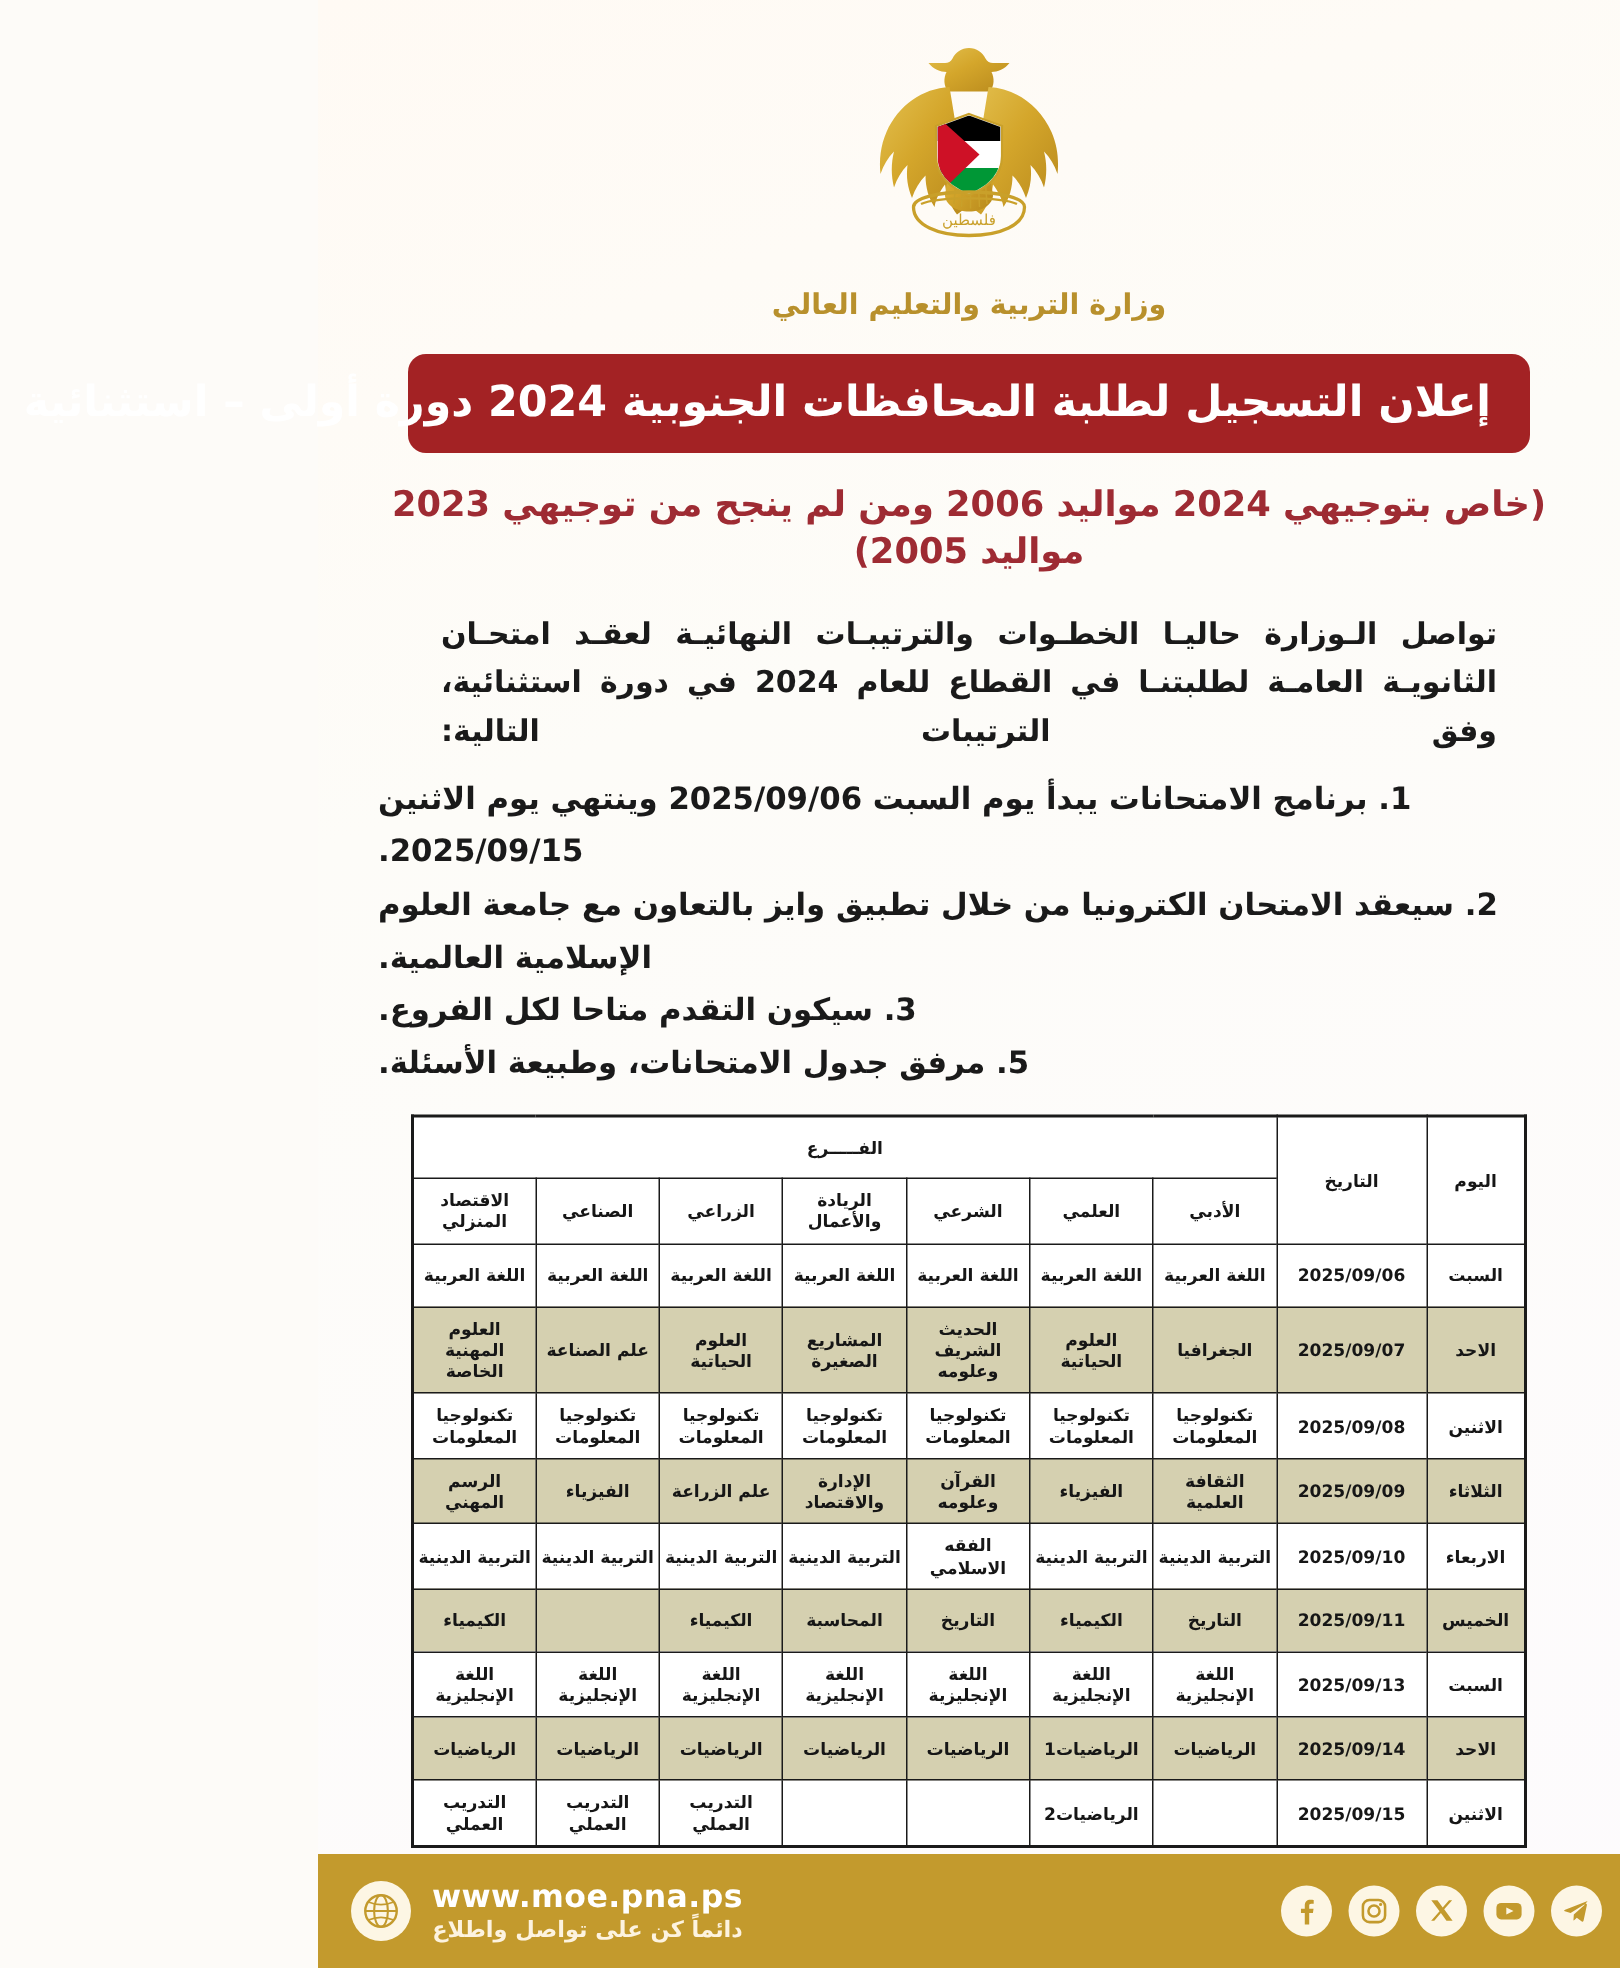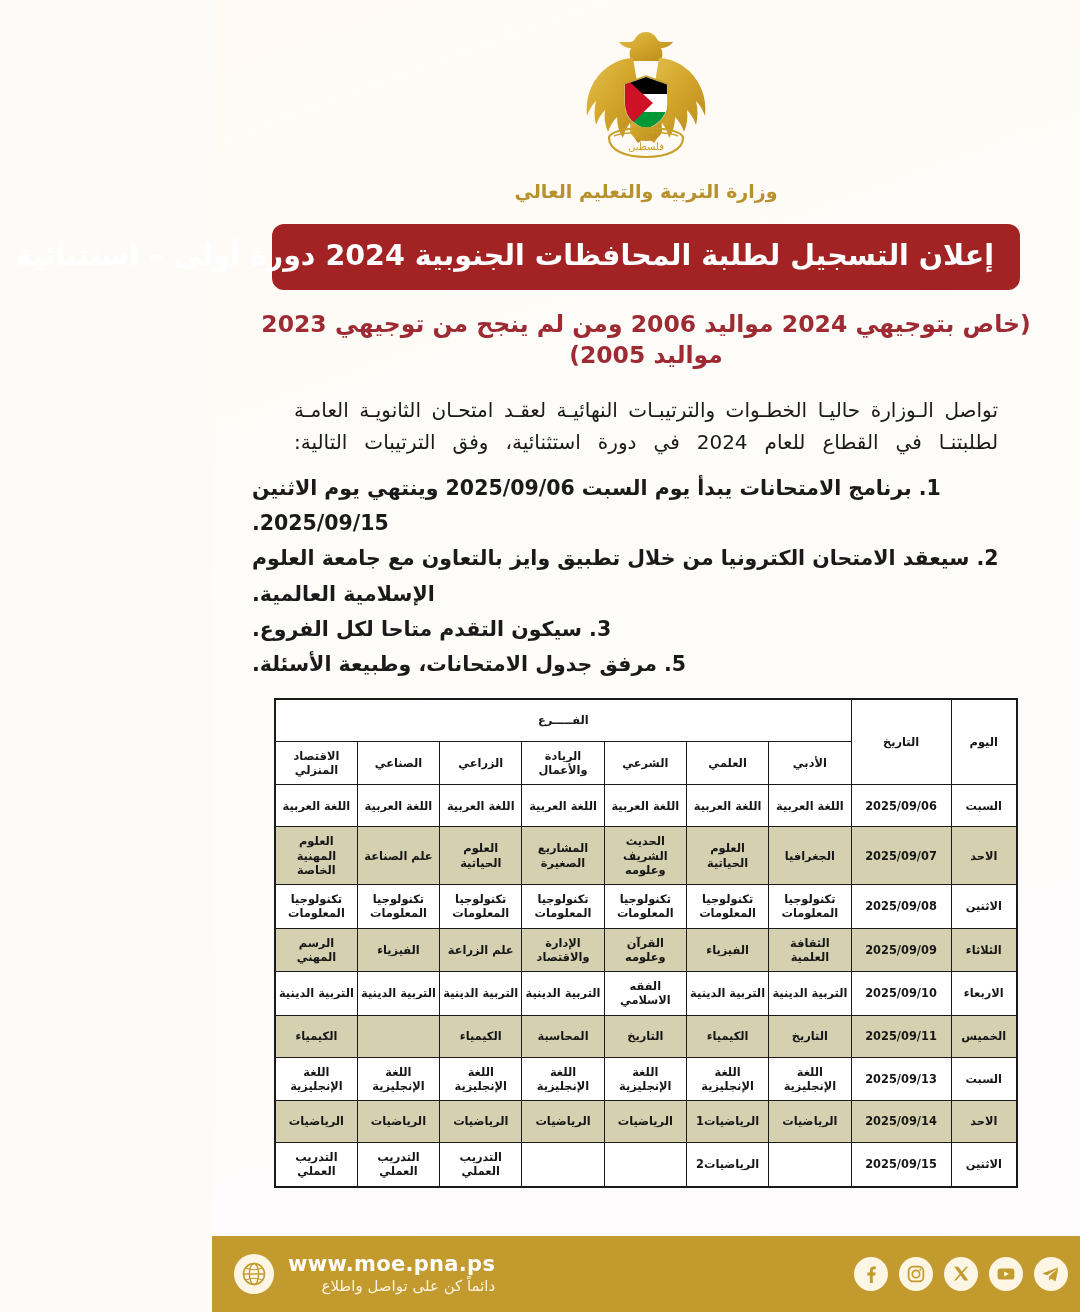--- a/index.html
+++ b/index.html
@@ -17,21 +17,21 @@
     display:flex; flex-direction:column;
   }
 
   
   .header {
     padding-top:26px;
     display:flex; flex-direction:column; align-items:center;
   }
   .emblem { width:142px; height:148px; display:block; }
   .ministry-name {
-    margin-top:6px;
+    margin-top:18px;
     font-size:19px; font-weight:700; color:#b8902c;
     letter-spacing:0px;
   }
 
   
   .banner-wrap { padding:0 60px; margin-top:22px; }
   .banner {
     background:#a32224;
     border-radius:12px;
     padding:13px 26px 15px;
@@ -44,21 +44,21 @@
   .subtitle {
     margin-top:19px; padding:0 32px;
     text-align:center;
     color:#9e2b33; font-size:23.5px; font-weight:700;
     line-height:1.35;
   }
 
   
   .body-text {
     margin-top:22px; padding:0 82px;
-    color:#1a1a1a; font-size:20px; font-weight:400;
+    color:#1a1a1a; font-size:20px; font-weight:700;
     line-height:1.62; text-align:justify;
     text-align-last:justify;
   }
   .items { margin-top:12px; padding:0 40px; }
   .item {
     color:#1a1a1a; font-size:20.5px; font-weight:700;
     line-height:1.72; text-align:left; direction:rtl;
   }
 
   
@@ -113,21 +113,21 @@
     width:40px; height:40px; border-radius:50%;
     background:#fdf6e4; display:flex;
     align-items:center; justify-content:center;
   }
   .footer-texts { display:flex; flex-direction:column; line-height:1.1; }
   .site-url {
     color:#ffffff; font-size:21px; font-weight:700;
     letter-spacing:.3px;
   }
   .footer-tag {
-    color:#fdf3df; font-size:15px; font-weight:400;
+    color:#fdf3df; font-size:15px; font-weight:700;
     direction:rtl; text-align:right; margin-top:2px;
   }
   .socials { display:flex; align-items:center; gap:11px; }
   .soc {
     width:34px; height:34px; border-radius:50%;
     background:#fdf6e4;
     display:flex; align-items:center; justify-content:center;
   }
   .soc svg { display:block; }
 </style>

